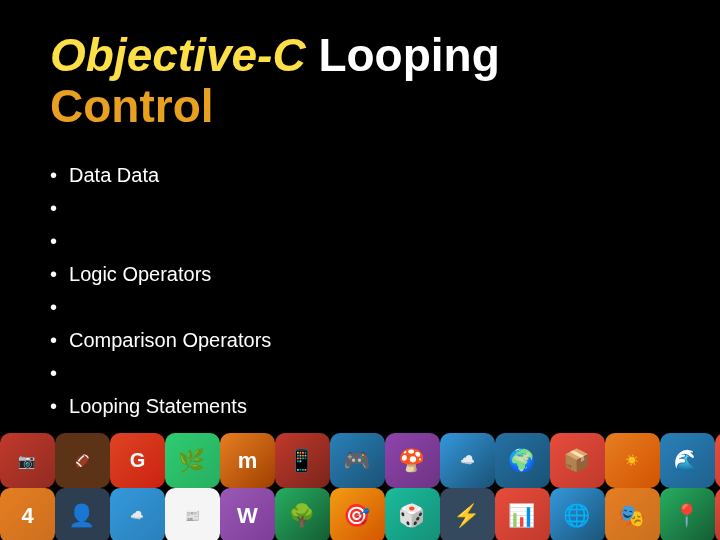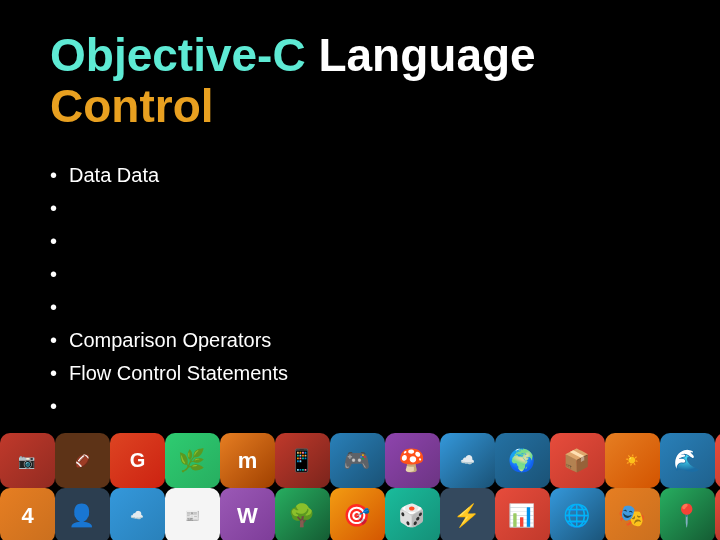--- a/index.html
+++ b/index.html
@@ -33,21 +33,22 @@
 
     .title {
       font-size: 46px;
       font-weight: bold;
       color: #fff;
       margin-bottom: 28px;
       line-height: 1.1;
     }
 
     .title .objective {
-      color: #5eead4;
+      color: #fde047;
+      font-style: italic;
     }
 
     .title .language {
       color: #fff;
     }
 
     .title .basics {
       color: #e8a020;
     }
 
@@ -127,50 +128,51 @@
     .icon-28 { background: linear-gradient(135deg, #e67e22, #ca6f1e); }
     .icon-29 { background: linear-gradient(135deg, #27ae60, #145a32); }
     .icon-30 { background: linear-gradient(135deg, #e74c3c, #922b21); }
   </style>
 </head>
 <body>
 
 <div class="slide">
   <div class="content-area">
     <h1 class="title">
-      <span class="objective">Objective-C</span><span class="language"> Language </span><span class="basics">Control</span>
+      <span class="objective">Objective-C</span><span class="language"> Looping </span><span class="basics">Control</span>
     </h1>
 
     <ul class="bullet-list">
       <li>
         <span class="bullet-dot">•</span>
         <span>Data Data</span>
       </li>
       <li>
         <span class="bullet-dot">•</span>
       </li>
       <li>
         <span class="bullet-dot">•</span>
       </li>
       <li>
         <span class="bullet-dot">•</span>
+        <span>Logic Operators</span>
       </li>
       <li>
         <span class="bullet-dot">•</span>
       </li>
       <li>
         <span class="bullet-dot">•</span>
         <span>Comparison Operators</span>
       </li>
       <li>
         <span class="bullet-dot">•</span>
-        <span>Flow Control Statements</span>
-      </li>
-      <li>
-        <span class="bullet-dot">•</span>
+      </li>
+      <li>
+        <span class="bullet-dot">•</span>
+        <span>Looping Statements</span>
       </li>
     </ul>
   </div>
 
   <div class="app-strip">
 
     <div class="app-row">
       <div class="app-icon icon-1" style="background: linear-gradient(135deg,#c0392b,#922b21); color:#fff; font-size:14px; font-weight:bold;">📷</div>
       <div class="app-icon icon-2" style="background: #5d3317; color:#c8a060; font-size:12px; font-weight:bold;">🏈</div>
       <div class="app-icon icon-3" style="background: linear-gradient(135deg,#dd4422,#cc2211); color:#fff; font-size:20px; font-weight:bold;">G</div>

